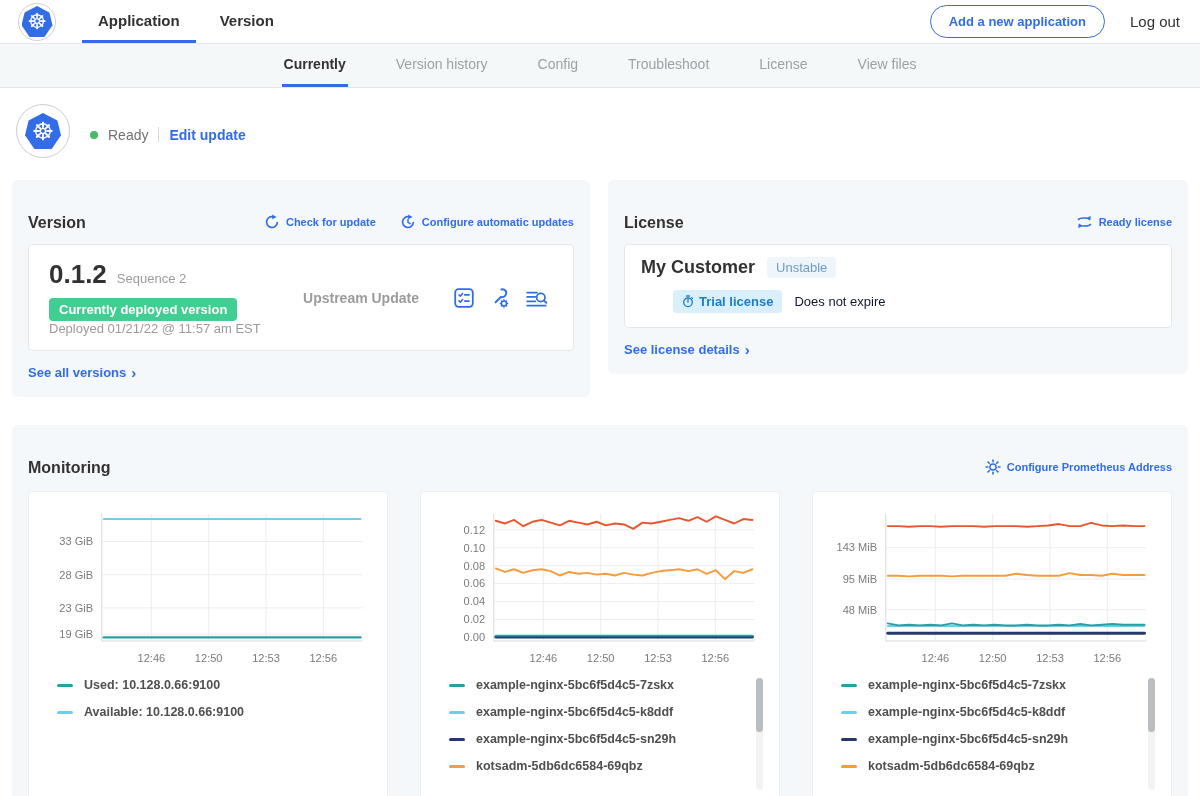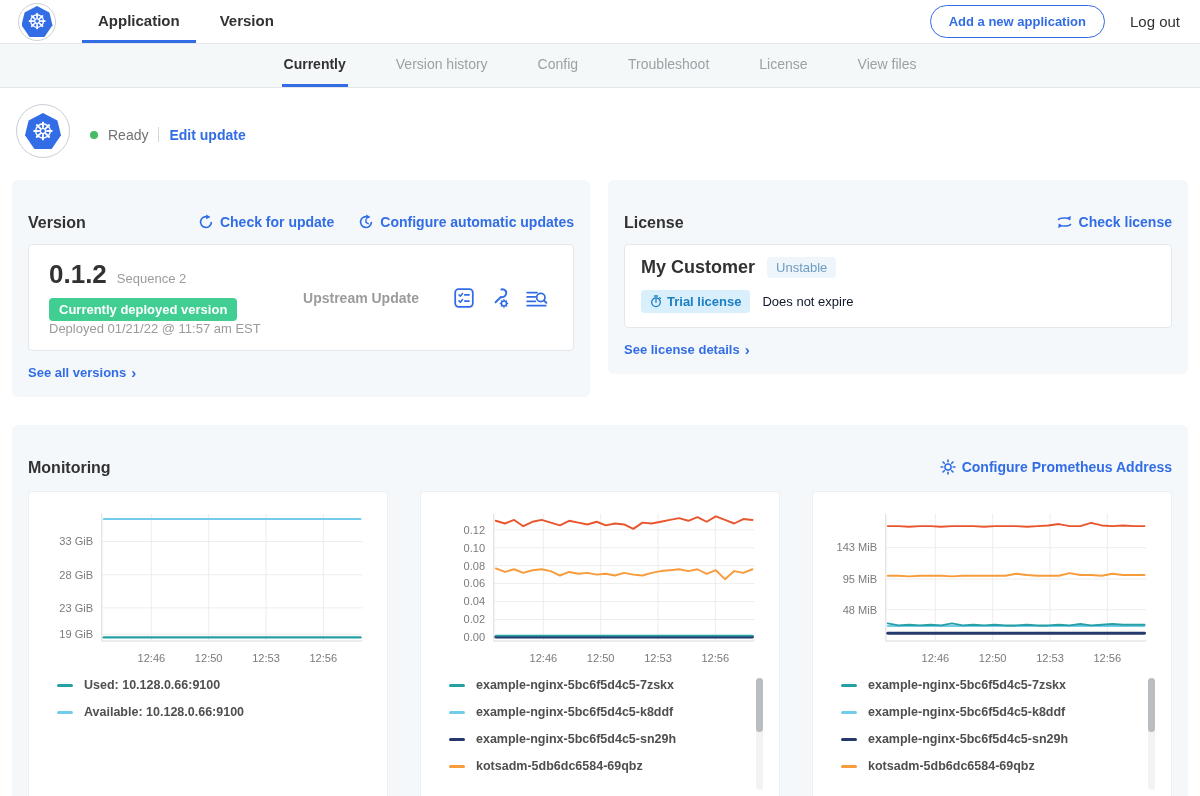--- a/index.html
+++ b/index.html
@@ -41,41 +41,41 @@
   .edit-config { font-size:14px; }
 
   
   .cards-row { display:flex; gap:18px; margin:8px 12px 0 12px; align-items:flex-start; }
   .panel { background:#f4f8fa; border-radius:6px; padding:14px 16px 16px 16px; }
   .version-panel { width:578px; }
   .license-panel { flex:1; }
   .panel-head { display:flex; align-items:flex-start;margin-top:20px; }
   .panel-title { font-size:16px; font-weight:bold; color:#323232; }
   .panel-links { margin-left:auto; display:flex; align-items:center; gap:24px; }
-  .icon-link { display:flex; align-items:center; gap:6px; font-size:14px; }
+  .icon-link { display:flex; align-items:center; gap:6px; font-size:11px; }
   .inner-card { background:#fff; border:1px solid #e4e8eb; border-radius:4px; margin-top:12px; }
 
   .version-inner { display:flex; align-items:center; padding:14px 20px; min-height:96px; }
   .version-left { width:220px; }
   .version-num-row { display:flex; align-items:baseline; gap:10px; }
   .version-num { font-size:26px; font-weight:800; color:#323232; }
   .sequence { font-size:13px; color:#9b9b9b; }
   .green-badge { display:inline-block; background:#41ce92; color:#fff; font-size:13px; font-weight:bold; border-radius:4px; padding:4px 10px; margin-top:8px; }
   .deployed-at { font-size:13px; color:#9b9b9b; }
   .version-mid { flex:1; text-align:center; font-size:14px; font-weight:bold; color:#9b9b9b; }
   .version-icons { display:flex; align-items:center; gap:14px; color:#326de6; padding-right:4px; }
   .v-icon { cursor:pointer; display:flex; }
   .see-link { display:inline-flex; align-items:center; gap:5px; font-size:13px; margin-top:13px;text-align:right; }
   .chev { font-size:15px; font-weight:bold; }
 
   .license-inner { padding:12px 16px 14px 16px; }
   .customer-row { display:flex; align-items:center; gap:12px; }
   .customer-name { font-size:18px; font-weight:bold; color:#323232; }
   .channel-badge { background:#eef5fb; color:#6e9cc2; font-size:13px; border-radius:4px; padding:3px 9px; }
-  .license-row2 { display:flex; align-items:center; gap:12px; margin-top:12px; }
+  .license-row2 { display:flex; align-items:center; gap:12px; margin-top:12px;margin-left:32px; }
   .type-badge { background:#d9effb; color:#1b7fc4; font-size:13px; font-weight:bold; border-radius:4px; padding:4px 9px; display:inline-flex; align-items:center; gap:5px; }
   .expiry { font-size:13px; color:#0f172a; }
 
   
   .monitoring-panel { margin:28px 12px 16px 12px; background:#f4f8fa; border-radius:6px; padding:14px 16px 18px 16px; }
   .charts-row { display:flex; gap:32px; margin-top:14px; }
   .chart-card { flex:1; background:#fff; border:1px solid #eceff1; border-radius:4px; height:344px; padding:12px 14px 16px 14px; display:flex; flex-direction:column; }
   svg.chart { width:100%; display:block; }
   .legend { margin-top:6px; position:relative; padding:2px 18px 0 14px; min-height:122px; }
   .legend-item { display:flex; align-items:center; gap:11px; margin-bottom:13px;font-weight:bold; }
@@ -221,21 +221,21 @@
       <div class="panel-head">
         <span class="panel-title">License</span>
         <div class="panel-links">
           <span class="link icon-link">
             <svg class="icon-svg" width="17" height="16" viewBox="0 0 17 16">
               <path d="M2.5 5.5 C4 3.5 12 3.5 13.5 5" fill="none" stroke="#326de6" stroke-width="1.6" stroke-linecap="round"></path>
               <polygon points="14.8,1.8 14.2,6.4 10.6,4.2" fill="#326de6"></polygon>
               <path d="M14.5 10.5 C13 12.5 5 12.5 3.5 11" fill="none" stroke="#326de6" stroke-width="1.6" stroke-linecap="round"></path>
               <polygon points="2.2,14.2 2.8,9.6 6.4,11.8" fill="#326de6"></polygon>
             </svg>
-            <span>Check license</span>
+            <span>Ready license</span>
           </span>
         </div>
       </div>
 
       <div class="inner-card license-inner">
         <div class="customer-row">
           <span class="customer-name">My Customer</span>
           <span class="channel-badge">Unstable</span>
         </div>
         <div class="license-row2">

